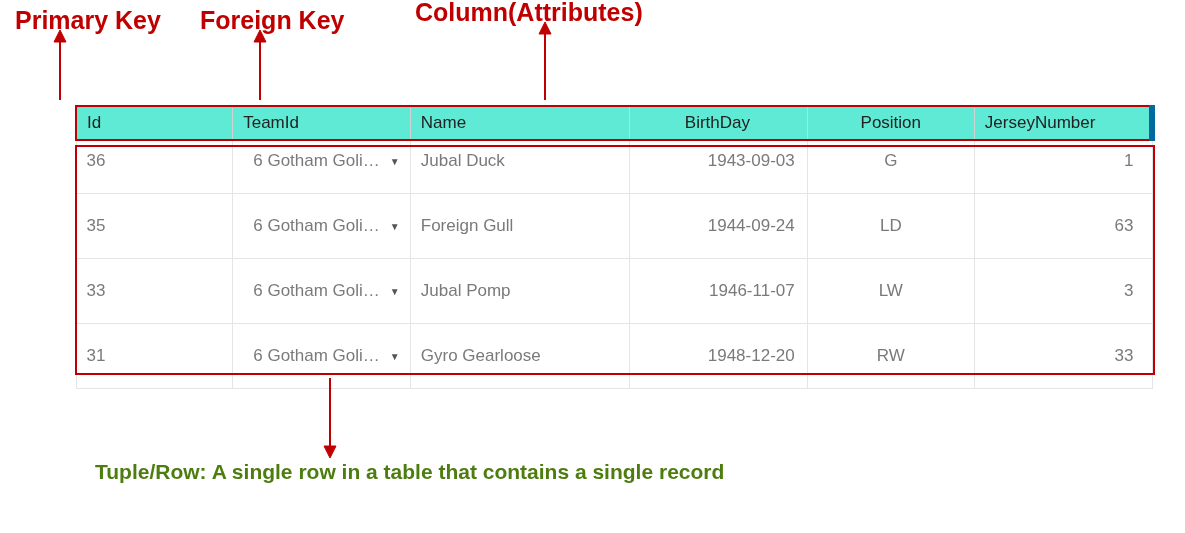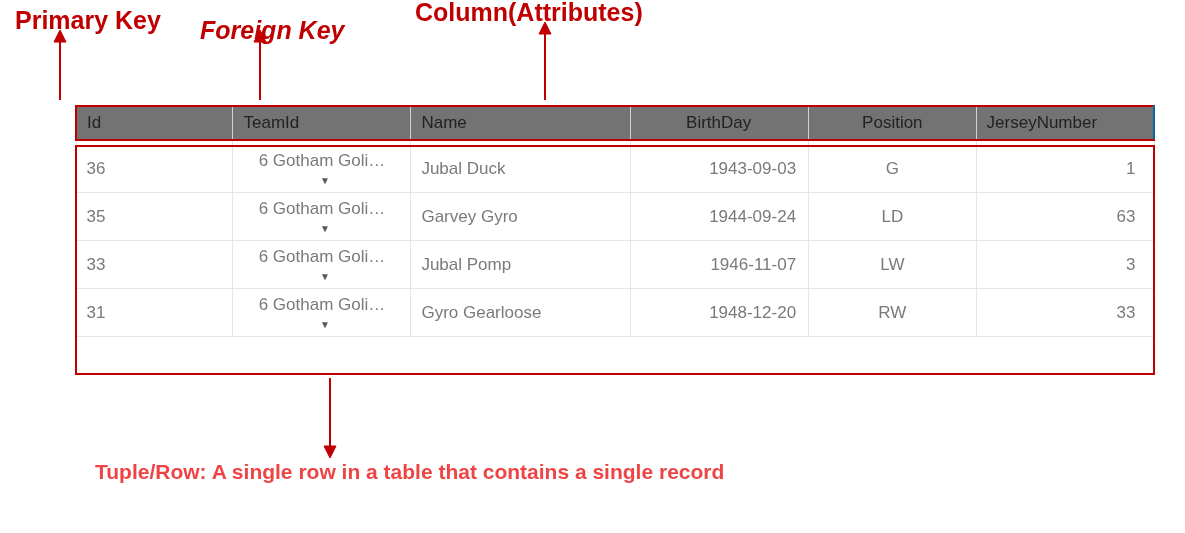--- a/index.html
+++ b/index.html
@@ -32,50 +32,49 @@
       top: 105px;
       width: 1080px;
     }
     table {
       border-collapse: collapse;
       width: 100%;
       font-size: 17px;
       color: #333;
     }
     thead th {
-      background: #737373;
+      background: #5eead4;
       border: 1px solid #d0d2d4;
       border-top: 2px solid #c00000;
       border-bottom: 2px solid #c00000;
       text-align: left;
       padding: 6px 10px;
       font-weight: normal;
       color: #222;
     }
     thead th:first-child { border-left: 2px solid #c00000; }
-    thead th:last-child { border-right: 2px solid #0369a1; }
+    thead th:last-child { border-right: 6px solid #0369a1; }
     tbody td {
       border: 1px solid #e3e5e7;
-      padding: 6px 10px;
+      padding: 22px 10px;
       color: #7a7a7a;
       height: 36px;
     }
     tbody tr:first-child td { padding-top: 10px; }
     .col-id { width: 150px; }
     .col-teamid { width: 170px; }
     .col-name { width: 210px; }
     .col-birthday { width: 170px; text-align: right; padding-right: 12px;}
     .col-position { width: 160px; text-align: center; }
     .col-jersey { width: 170px; text-align: right; padding-right: 18px;}
     .teamid-cell {
       display: flex;
       align-items: center;
       justify-content: space-between;
       gap: 4px;
-      flex-direction: column;
     }
     .teamid-text {
       white-space: nowrap;
       overflow: hidden;
       text-overflow: clip;
       text-align: right;
       flex: 1;
     }
     .dropdown-caret {
       font-size: 10px;
@@ -104,32 +103,32 @@
       height: 28px;
     }
     .ellipse-teamid {
       left: 214px;
       top: 107px;
       width: 90px;
       height: 28px;
     }
     .footer-annotation {
       position: absolute;
-      color: #ef4444;
+      color: #4d7c0f;
       font-weight: bold;
       font-size: 21px;
       left: 95px;
       top: 460px;
     }
   </style>
 </head>
 <body>
 
 <div class="annotation" style="left:15px; top:6px;">Primary Key</div>
-<div class="annotation" style="left:200px; top:16px;font-style:italic;">Foreign Key</div>
+<div class="annotation" style="left:200px; top:6px;">Foreign Key</div>
 <div class="annotation" style="left:415px; top:-2px;">Column(Attributes)</div>
 
 <svg class="arrow" style="left:50px; top:30px;" width="20" height="76">
   <line x1="10" y1="70" x2="10" y2="8" stroke-width="2"></line>
   <polygon points="10,0 4,12 16,12"></polygon>
 </svg>
 <svg class="arrow" style="left:250px; top:30px;" width="20" height="76">
   <line x1="10" y1="70" x2="10" y2="8" stroke-width="2"></line>
   <polygon points="10,0 4,12 16,12"></polygon>
 </svg>
@@ -168,21 +167,21 @@
           <td class="col-jersey">1</td>
         </tr>
         <tr>
           <td class="col-id">35</td>
           <td class="col-teamid">
             <div class="teamid-cell">
               <span class="teamid-text">6 Gotham Goli…</span>
               <span class="dropdown-caret">▼</span>
             </div>
           </td>
-          <td class="col-name">Garvey Gyro</td>
+          <td class="col-name">Foreign Gull</td>
           <td class="col-birthday">1944-09-24</td>
           <td class="col-position">LD</td>
           <td class="col-jersey">63</td>
         </tr>
         <tr>
           <td class="col-id">33</td>
           <td class="col-teamid">
             <div class="teamid-cell">
               <span class="teamid-text">6 Gotham Goli…</span>
               <span class="dropdown-caret">▼</span>

